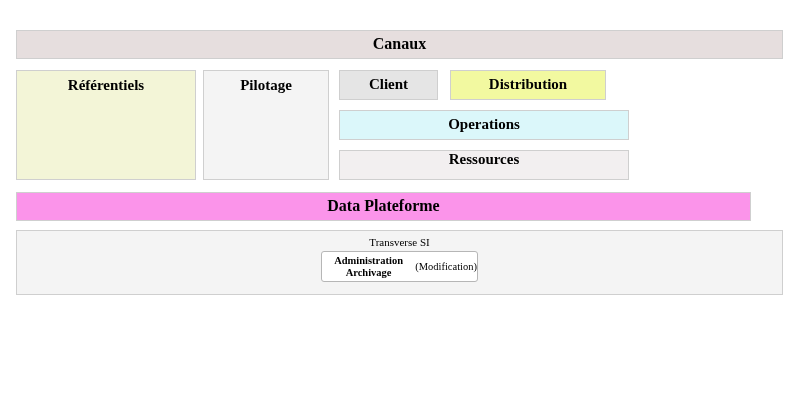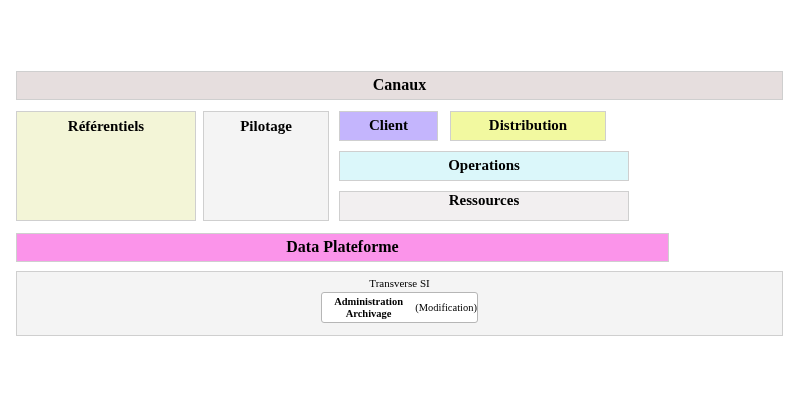--- a/index.html
+++ b/index.html
@@ -19,21 +19,20 @@
     width: 800px;
     height: 400px;
   }
   .block {
     position: absolute;
     box-sizing: border-box;
     border: 1px solid #cfcfcf;
     display: flex;
     justify-content: center;
     align-items: flex-start;
-    margin-top: 41px;
   }
   .block > .label {
     font-weight: bold;
     font-size: 15px;
     line-height: 1.15;
     text-align: center;
     width: 100%;
   }
 
   
@@ -64,21 +63,21 @@
     background: #f4f4f4;
     padding-top: 6px;
   }
 
   
   #client {
     left: 339px;
     top: 70px;
     width: 99px;
     height: 30px;
-    background: #c4b5fd;
+    background: #e5e5e5;
     align-items: center;
   }
   #distribution {
     left: 450px;
     top: 70px;
     width: 156px;
     height: 30px;
     background: #f2f9a0;
     align-items: center;
   }
@@ -105,21 +104,21 @@
     width: 145px;
     height: 110px;
     background: #6ced28;
     padding-top: 6px;
   }
 
   
   #data-plateforme {
     left: 16px;
     top: 192px;
-    width: 653px;
+    width: 735px;
     height: 29px;
     background: #fb94ea;
     align-items: center;
   }
   #data-plateforme .label { font-size: 16px; }
 
   
   #transverse-si {
     left: 16px;
     top: 230px;

